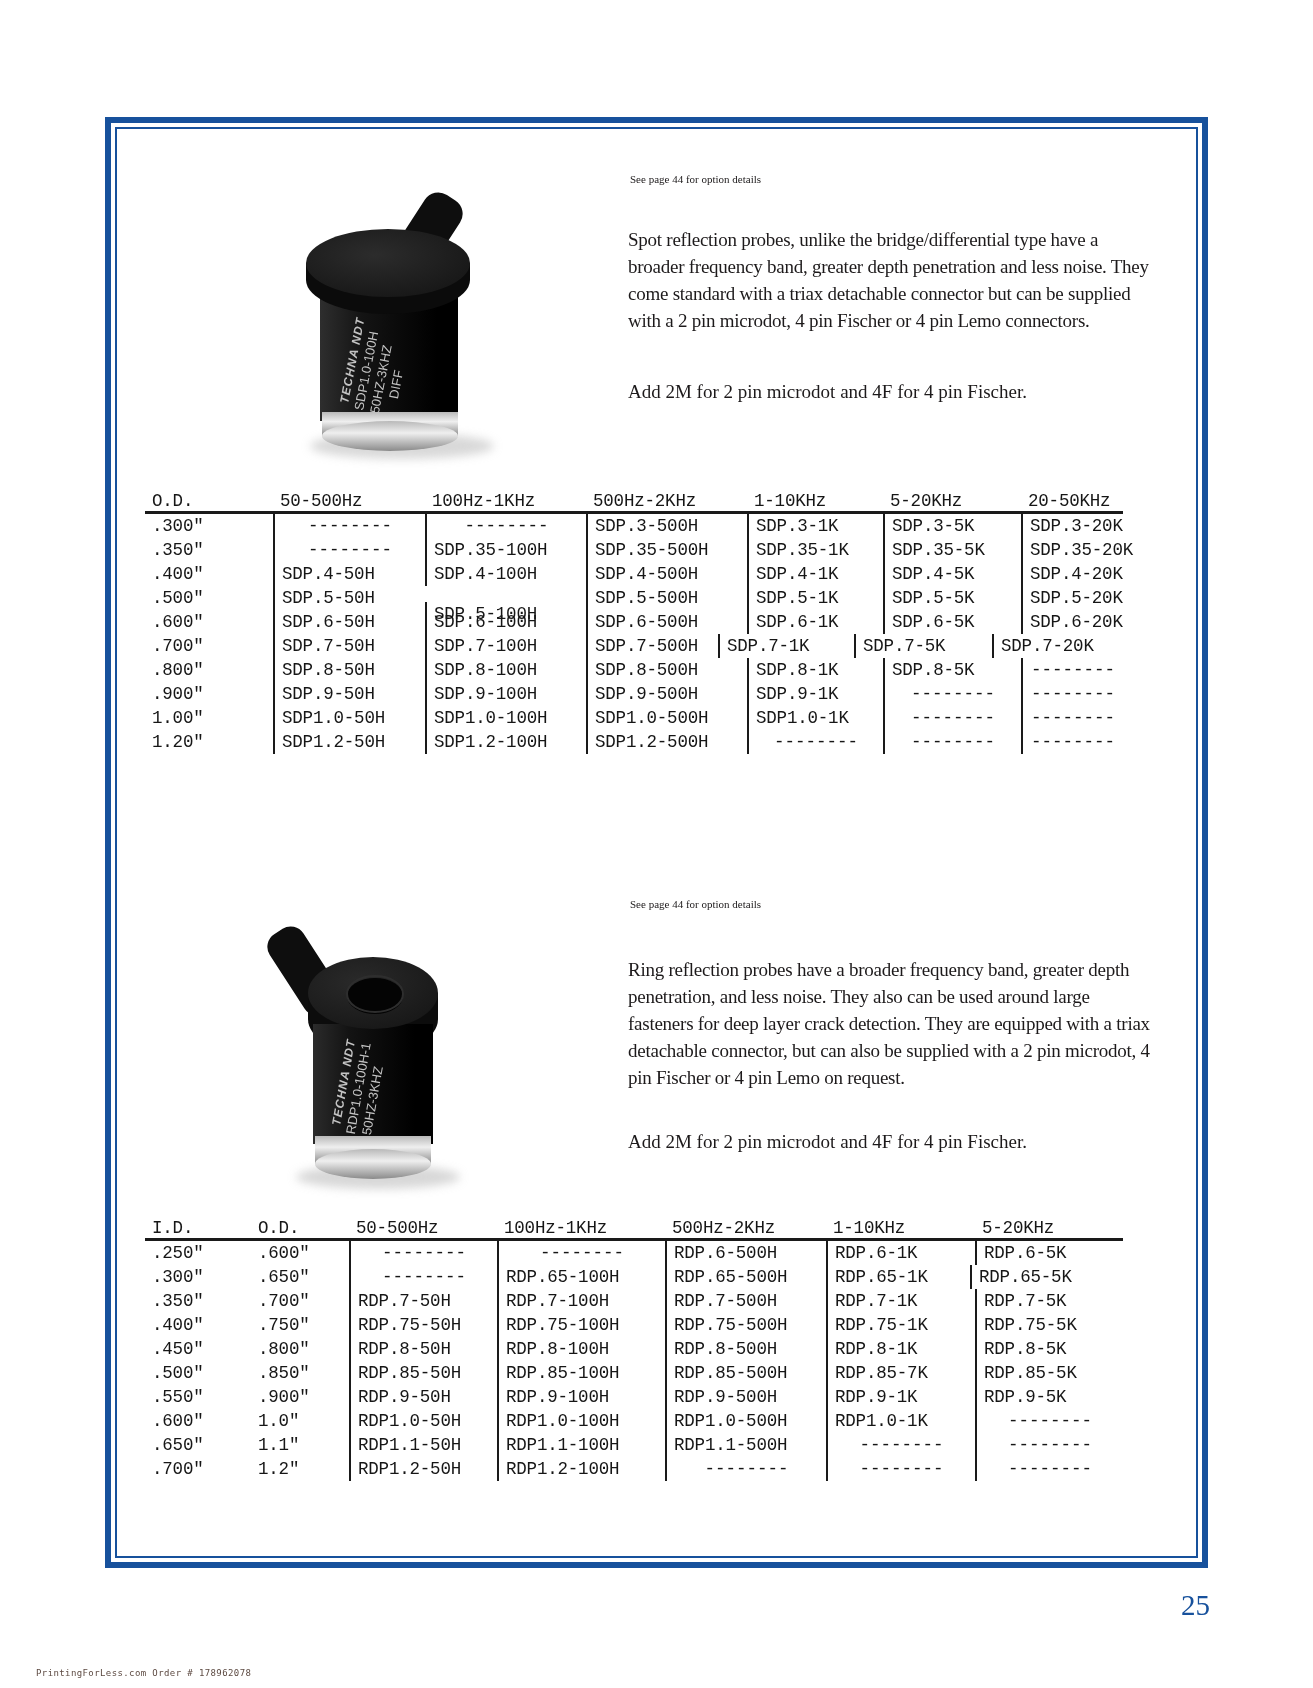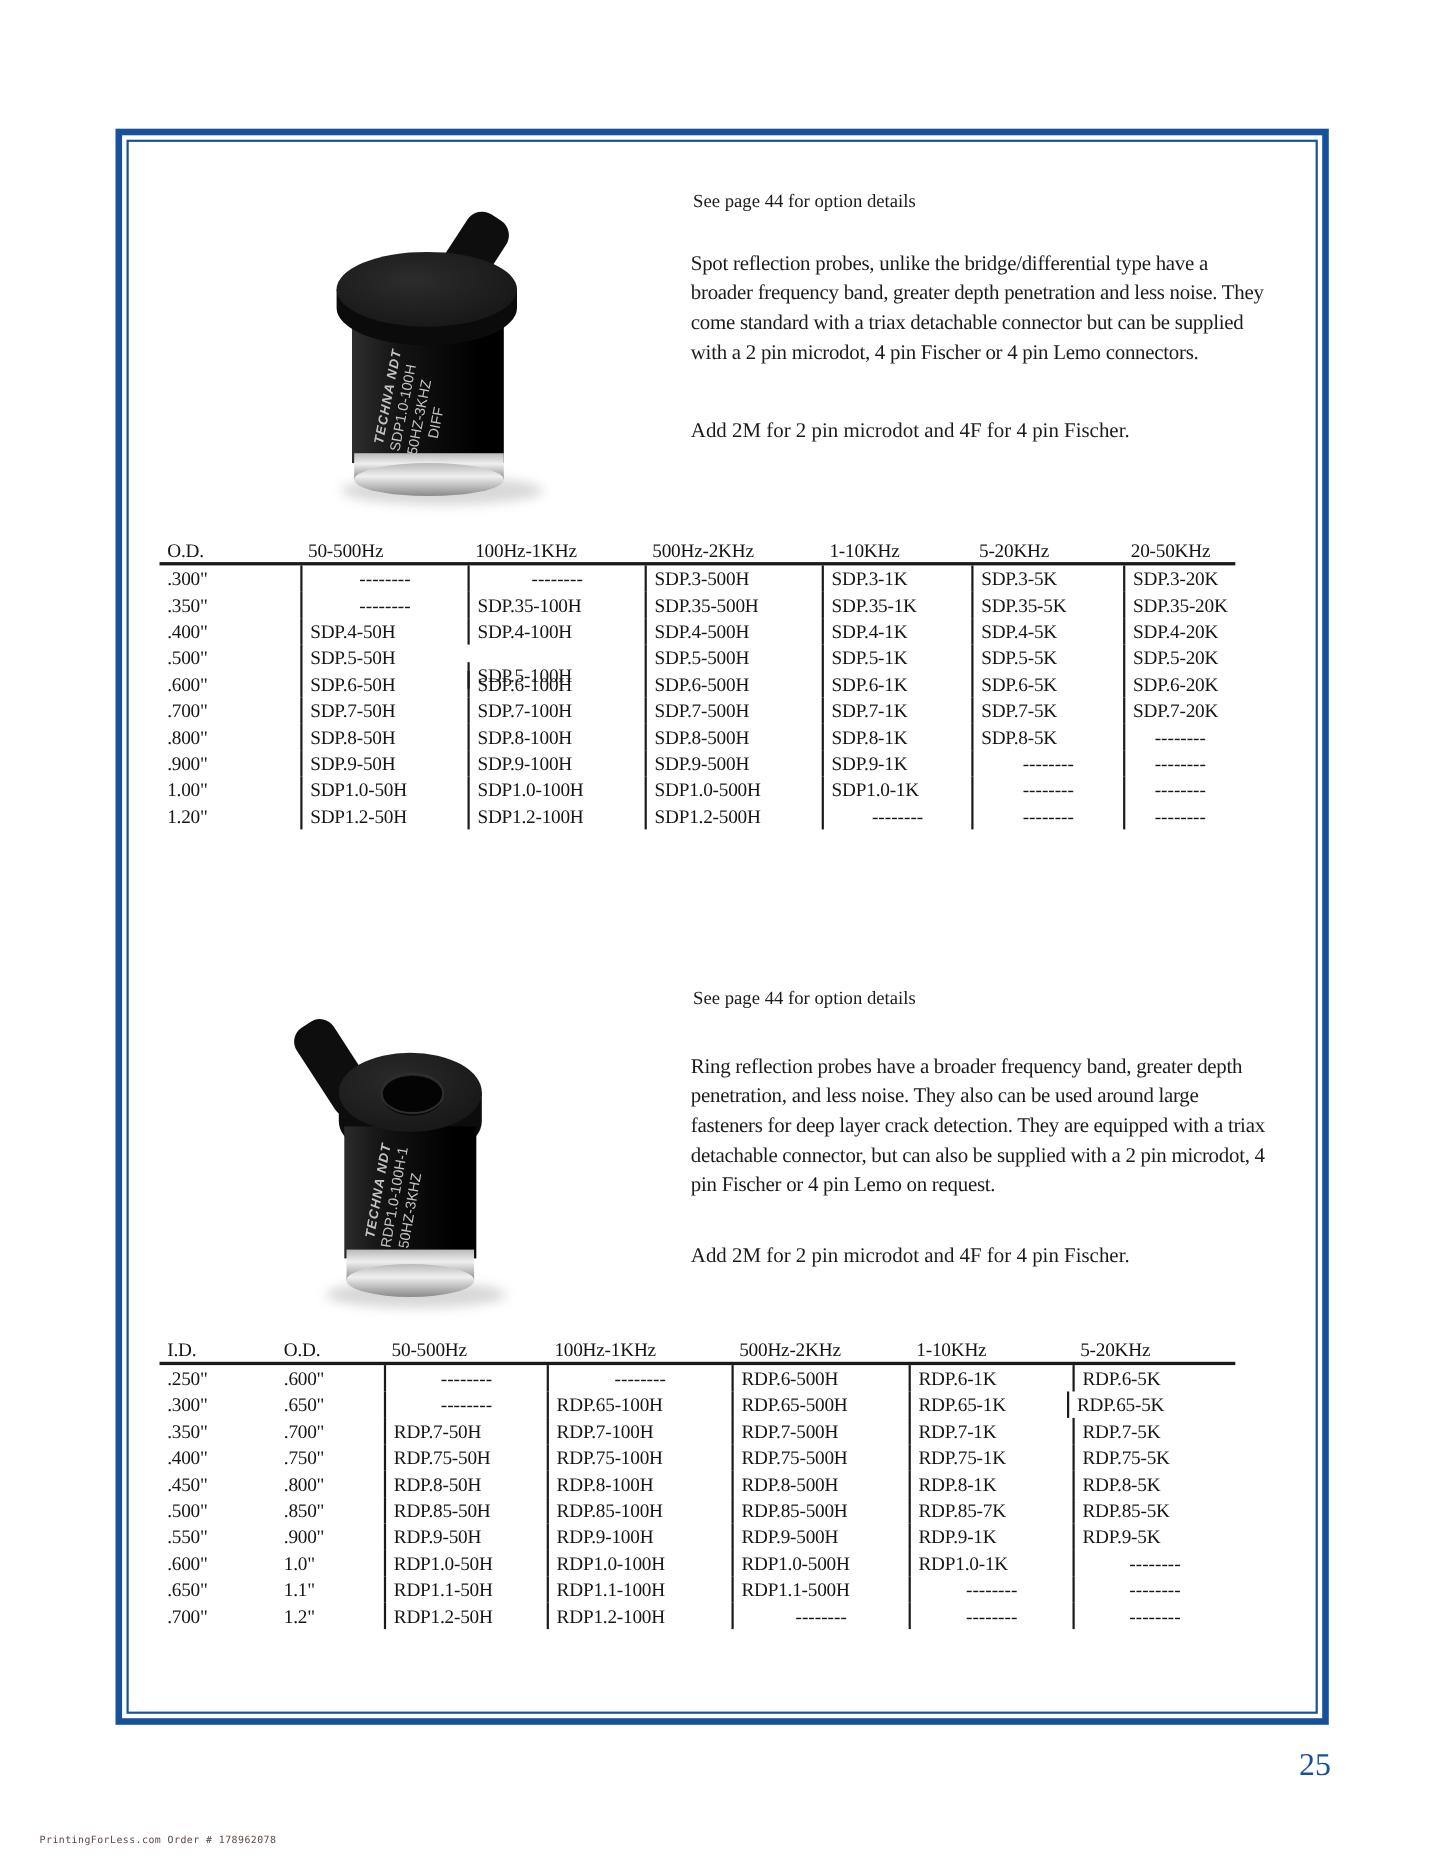--- a/index.html
+++ b/index.html
@@ -7,24 +7,24 @@
   .page{position:relative;width:1313px;height:1688px;background:#fff;overflow:hidden;
         font-family:"Liberation Serif",serif;color:var(--ink);}
   .doc-title{position:absolute;top:64px;right:105px;margin:0;
         font-family:"Liberation Sans",sans-serif;font-weight:bold;font-size:37px;
         letter-spacing:-1.2px;color:var(--blue);white-space:nowrap;}
   .content-box{position:absolute;left:105px;top:117px;width:1103px;height:1451px;
         border:6px solid var(--blue);box-sizing:border-box;}
   .content-inner{position:absolute;inset:4px;border:2px solid var(--blue);}
   .sec-title{position:absolute;left:156px;margin:0;font-size:30px;font-weight:normal;
         letter-spacing:-0.4px;white-space:nowrap;}
-  .opt-note{position:absolute;left:630px;font-size:17px;white-space:nowrap;}
+  .opt-note{position:absolute;left:630px;font-size:11px;white-space:nowrap;}
   .desc{position:absolute;left:628px;width:526px;margin:0;font-size:19px;line-height:27px;letter-spacing:-0.25px;}
   .add-note{position:absolute;left:628px;margin:0;font-size:19px;white-space:nowrap;}
-  .ptable{position:absolute;left:145px;width:978px;font-family:Liberation Serif, serif;
+  .ptable{position:absolute;left:145px;width:978px;font-family:Liberation Mono, monospace;
         font-size:17.5px;color:#161616;letter-spacing:-0.2px;}
   .trow{display:flex;}
   .trow.head{align-items:flex-end;height:25px;border-bottom:3px solid var(--line);}
   .trow.body{height:24px;}
   .tcell{box-sizing:border-box;flex:0 0 auto;padding-left:7px;white-space:nowrap;
         height:24px;line-height:24px;}
   .trow.head .tcell{height:auto;line-height:normal;}
   .tcell.vline{border-left:2px solid var(--line);}
   .tcell.dash{text-align:center;padding-left:0;letter-spacing:0;}
   .probe-svg{position:absolute;overflow:visible;}
@@ -136,21 +136,21 @@
         <div class="tcell vline" style="width: 161px;">SDP.6-100H</div>
         <div class="tcell vline" style="width: 161px;">SDP.6-500H</div>
         <div class="tcell vline" style="width: 136px;">SDP.6-1K</div>
         <div class="tcell vline" style="width: 138px;">SDP.6-5K</div>
         <div class="tcell vline" style="width: 102px;">SDP.6-20K</div>
       </div>
       <div class="trow body">
         <div class="tcell" style="width: 128px;">.700"</div>
         <div class="tcell vline" style="width: 152px;">SDP.7-50H</div>
         <div class="tcell vline" style="width: 161px;">SDP.7-100H</div>
-        <div class="tcell vline" style="width: 161px;">SDP.7-500H</div>
+        <div class="tcell vline" style="width: 132px;">SDP.7-500H</div>
         <div class="tcell vline" style="width: 136px;">SDP.7-1K</div>
         <div class="tcell vline" style="width: 138px;">SDP.7-5K</div>
         <div class="tcell vline" style="width: 102px;">SDP.7-20K</div>
       </div>
       <div class="trow body">
         <div class="tcell" style="width: 128px;">.800"</div>
         <div class="tcell vline" style="width: 152px;">SDP.8-50H</div>
         <div class="tcell vline" style="width: 161px;">SDP.8-100H</div>
         <div class="tcell vline" style="width: 161px;">SDP.8-500H</div>
         <div class="tcell vline" style="width: 136px;">SDP.8-1K</div>

